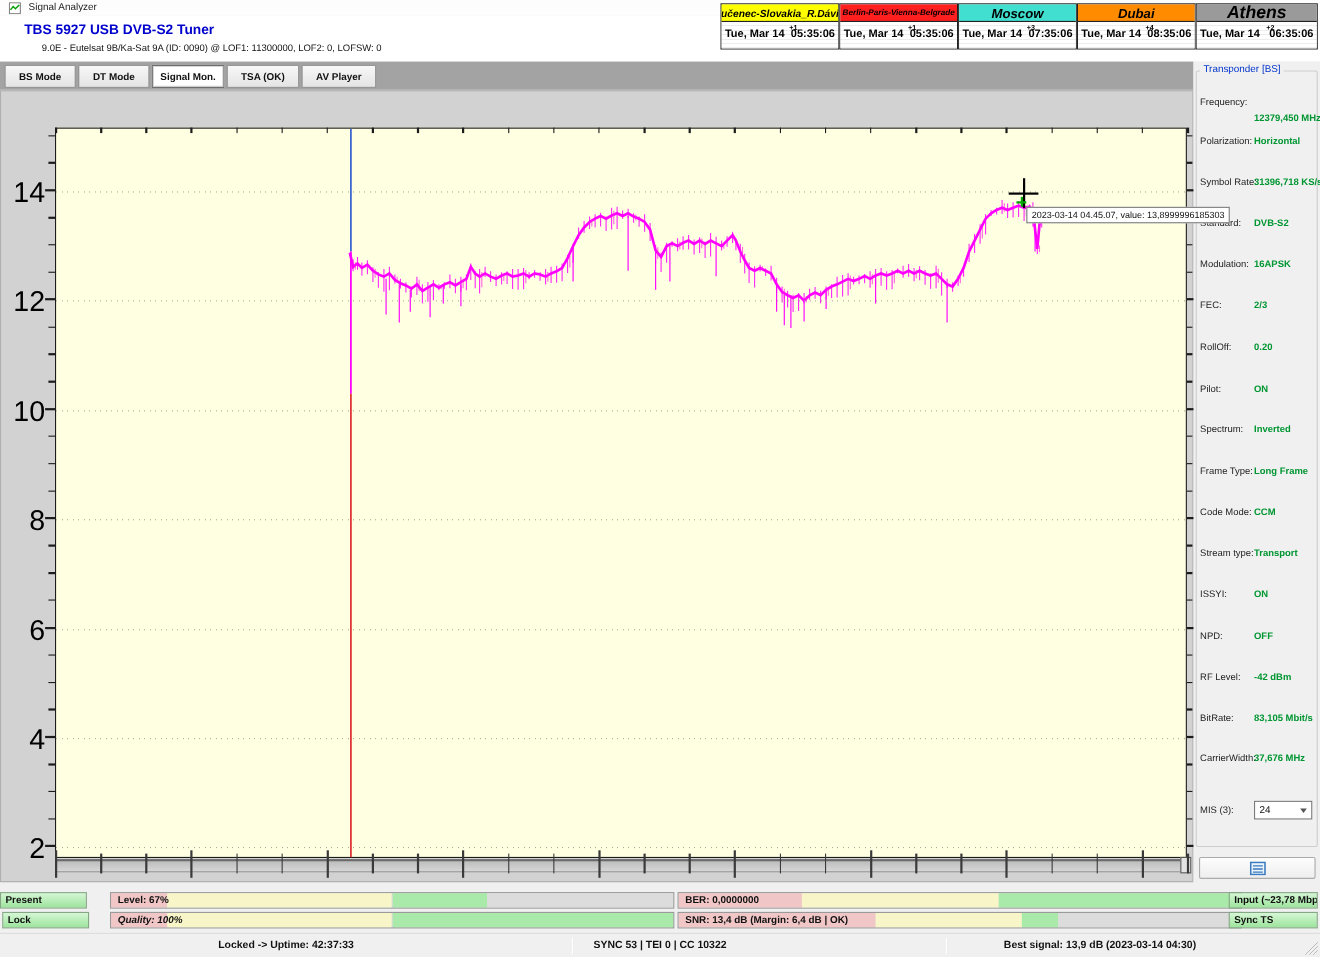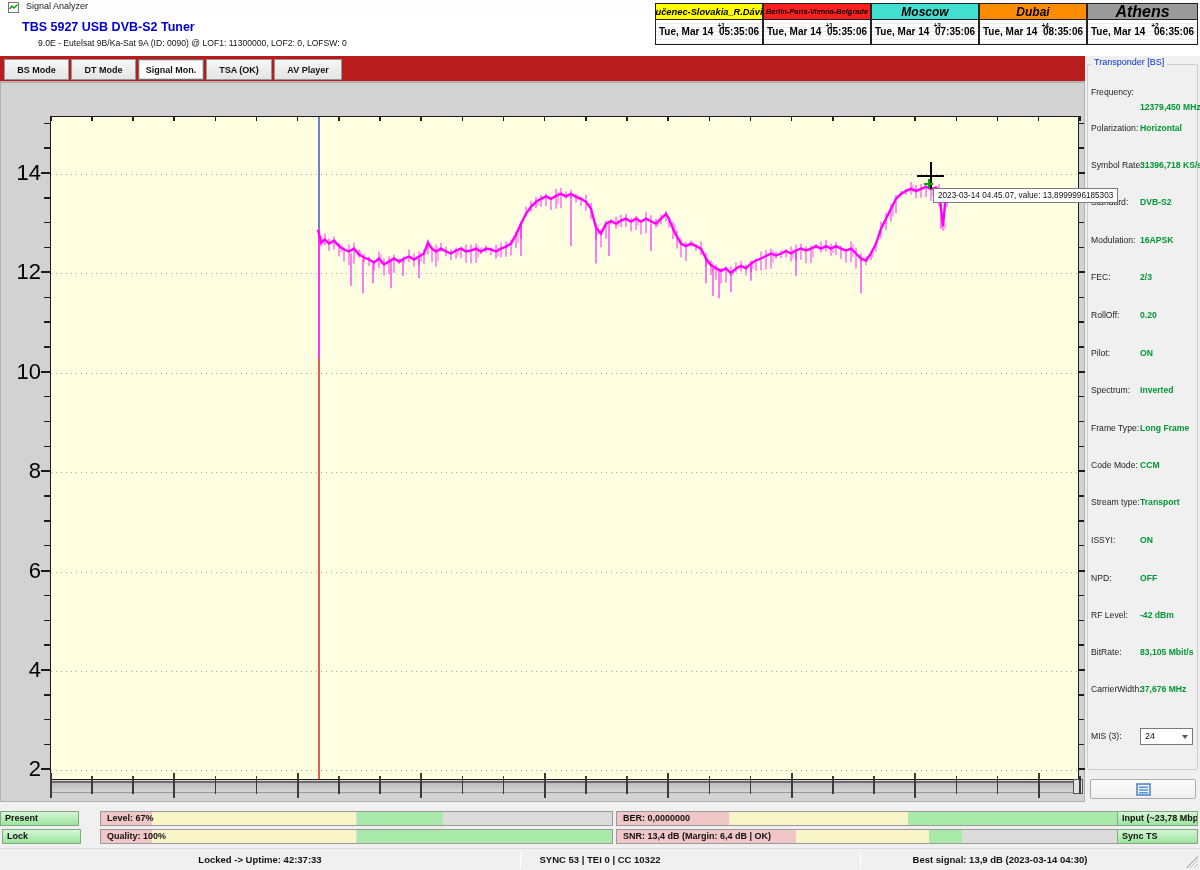--- a/index.html
+++ b/index.html
@@ -18,31 +18,31 @@
   .clock .cbody{height:24px;position:relative;background:repeating-linear-gradient(180deg,#ffffff 0 3px,#ededed 3px 4px);}
   .clock .cdate{position:absolute;left:3px;top:6px;font-size:10px;font-weight:bold;color:#000;}
   .clock .coff{position:absolute;left:58%;top:2px;font-size:6.5px;font-weight:bold;color:#000;}
   .clock .ctime{position:absolute;right:3px;top:6px;font-size:10px;font-weight:bold;color:#000;}
   
   .logo-wrap{position:absolute;left:560px;top:6px;width:86px;height:78px;z-index:12;}
   .logo-textbox{position:absolute;left:-3px;top:62px;width:92px;height:15px;background:#fff;border:1px solid #1b2f7d;display:flex;align-items:center;justify-content:center;font-size:10.5px;font-weight:bold;}
   .logo-textbox .dx{color:#1b2f7d;}
   .logo-textbox .rest{color:#cc1111;}
   
-  .tabstrip{position:absolute;left:0;top:56px;width:1085px;height:26px;background:#b91c1c;border-bottom:1px solid #b5b5b5;}
+  .tabstrip{position:absolute;left:0;top:56px;width:1085px;height:26px;background:#a3a3a3;border-bottom:1px solid #b5b5b5;}
   .tabbtn{position:absolute;top:3px;height:21px;background:linear-gradient(#f7f7f7,#e4e4e4);border:1px solid #979797;font-size:9px;font-weight:600;color:#111;display:flex;align-items:center;justify-content:center;}
   .tabbtn.active{background:#ffffff;border:1px solid #6e6e6e;box-shadow:inset 0 0 0 1px #d8d8d8;}
   
   .chart-region{position:absolute;left:0;top:82px;width:1085px;height:720px;background:#d2d2d2;border:1px solid #b0b0b0;}
   .legend{position:absolute;left:52px;top:6px;display:flex;align-items:center;font-size:14px;color:#000;}
   .legend .li{display:flex;align-items:center;margin-right:22px;}
   .legend .lline{width:27px;height:2px;margin-right:11px;}
   .plot{position:absolute;left:49px;top:33px;width:1029px;height:664px;background:#ffffe1;border:1.5px solid #1c1c1c;}
   .gridline{position:absolute;left:0;width:1029px;height:1px;background:repeating-linear-gradient(90deg,#a9a99b 0 1px,transparent 1px 5px);}
-  .ylabel{position:absolute;width:34px;text-align:right;font-size:22px;color:#000;}
+  .ylabel{position:absolute;width:34px;text-align:right;font-size:26px;color:#000;}
   .tick{position:absolute;background:#1c1c1c;}
   .xbar{position:absolute;left:49px;top:698px;width:1031px;height:12px;background:linear-gradient(#bdbdbd,#d6d6d6);border-top:2px solid #6b6b6b;border-bottom:1px solid #9a9a9a;}
   .xend{position:absolute;left:1072px;top:696px;width:10px;height:15px;background:#e3e3e3;border:1px solid #555;}
   .cursor-v{position:absolute;width:1.6px;background:#000;}
   .cursor-h{position:absolute;height:1.6px;background:#000;}
   .gmark-v{position:absolute;width:1.6px;background:#00a800;}
   .gmark-h{position:absolute;height:1.6px;background:#00a800;}
   .tooltip{position:absolute;left:933px;top:188px;height:15px;background:#ffffff;border:1px solid #7b7b7b;font-size:8.2px;color:#111;line-height:13px;padding:0 4px;white-space:nowrap;z-index:20;}
   
   .panel{position:absolute;left:1085px;top:56px;width:115px;height:752px;background:#f0f0f0;}
@@ -522,21 +522,21 @@
         <div class="pbar-label">Level: 67%</div>
       </div>
       <div class="pbar abs" style="left: 600px; top: 811px; width: 513px;">
         <div class="pseg" style="left: 0%; width: 22%; background: rgb(240, 198, 198);"></div>
         <div class="pseg" style="left: 22%; width: 35%; background: rgb(248, 246, 200);"></div>
         <div class="pseg" style="left: 57%; width: 43%; background: rgb(169, 233, 169);"></div>
         <div class="pbar-label">BER: 0,0000000</div>
       </div>
       <div class="greenbox abs" style="left: 1117px; top: 811px; width: 81px;">Input (~23,78 Mbps)</div>
       <div class="greenbox abs" style="left: 2px; top: 829px; width: 79px;">Lock</div>
-      <div class="pbar abs" style="left: 84px; top: 829px; width: 513px;">
+      <div class="pbar abs" style="left: 84px; top: 829px; width: 513px; font-style: italic;">
         <div class="pseg" style="left: 0%; width: 10%; background: rgb(240, 198, 198);"></div>
         <div class="pseg" style="left: 10%; width: 40%; background: rgb(248, 246, 200);"></div>
         <div class="pseg" style="left: 50%; width: 50%; background: rgb(169, 233, 169);"></div>
         <div class="pbar-label">Quality: 100%</div>
       </div>
       <div class="pbar abs" style="left: 600px; top: 829px; width: 513px;">
         <div class="pseg" style="left: 0%; width: 35%; background: rgb(240, 198, 198);"></div>
         <div class="pseg" style="left: 35%; width: 26%; background: rgb(248, 246, 200);"></div>
         <div class="pseg" style="left: 61%; width: 6.5%; background: rgb(169, 233, 169);"></div>
         <div class="pseg" style="left: 67.5%; width: 32.5%; background: rgb(220, 220, 220);"></div>

